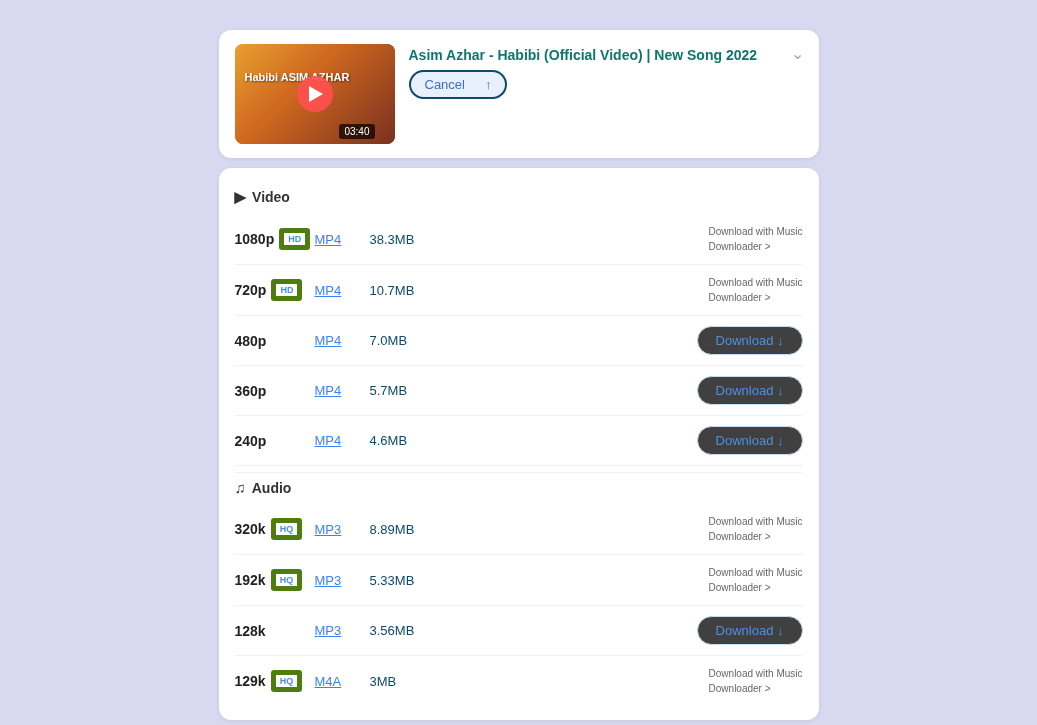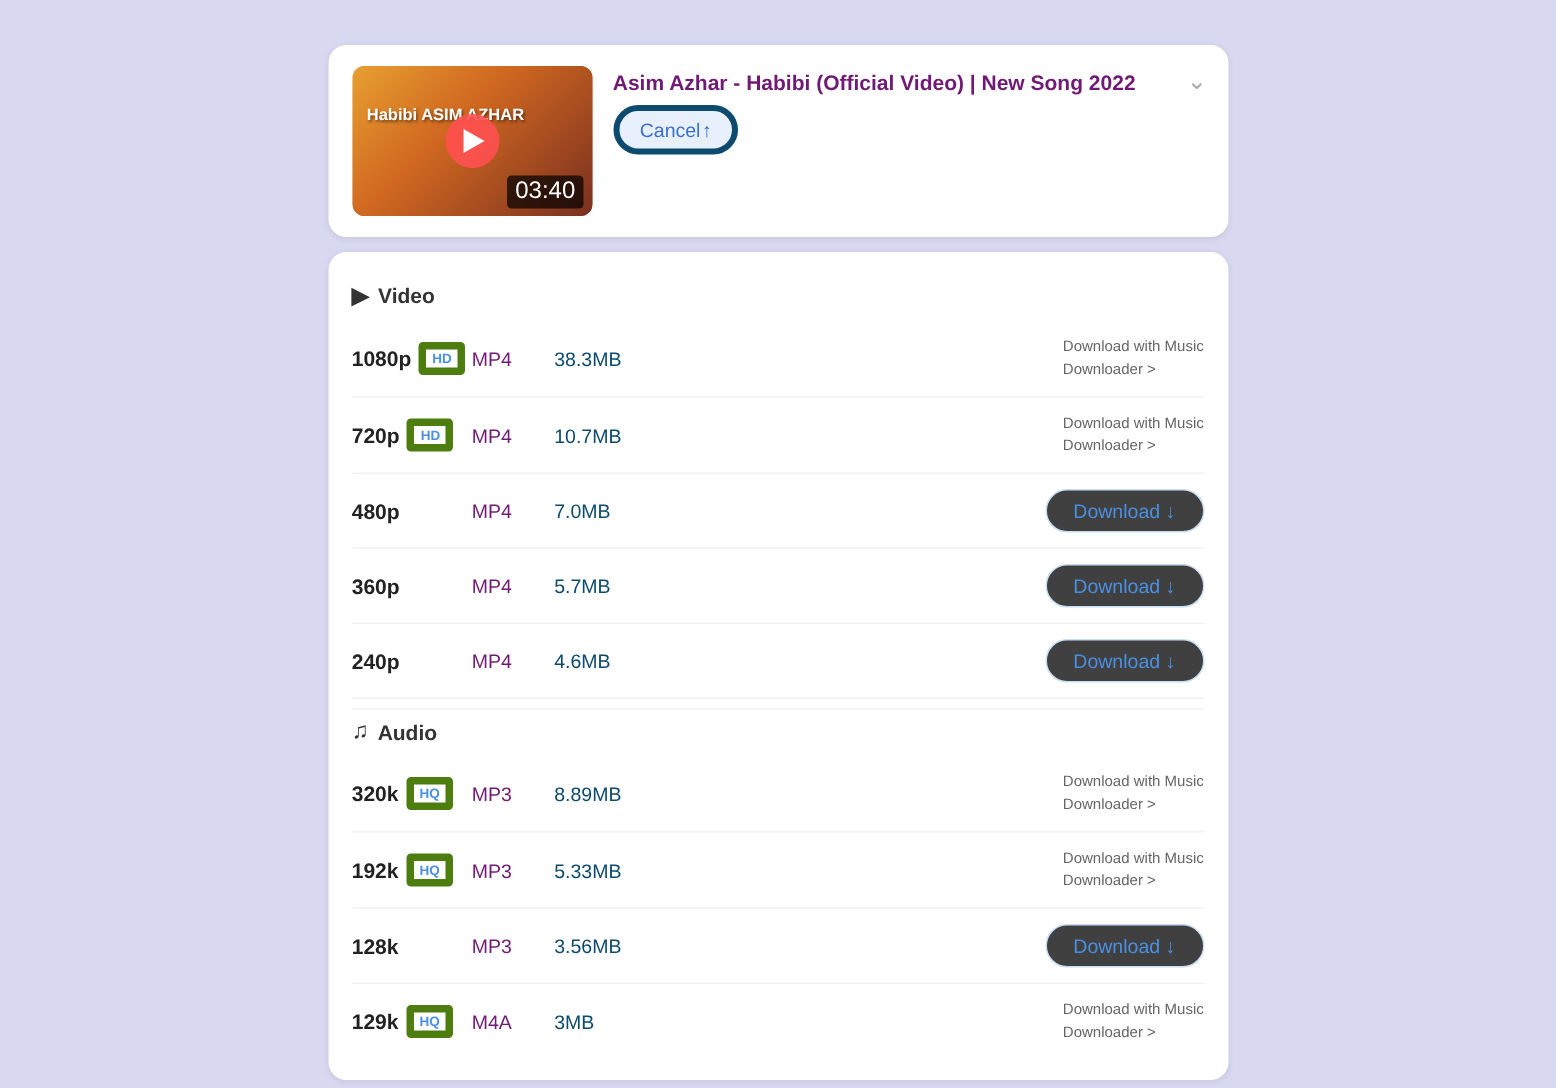--- a/index.html
+++ b/index.html
@@ -78,53 +78,53 @@
       height: 0;
       border-top: 8px solid transparent;
       border-bottom: 8px solid transparent;
       border-left: 14px solid white;
       margin-left: 3px;
     }
 
     .duration-badge {
       position: absolute;
       bottom: 5px;
-      right: 6px;
+      right: 20px;
       background: rgba(0,0,0,0.7);
       color: #fff;
-      font-size: 16px;
+      font-size: 10px;
       padding: 2px 5px;
       border-radius: 3px;
     }
 
     .video-info {
       flex: 1;
       padding-top: 2px;
     }
 
     .video-title {
       font-size: 14px;
       font-weight: 600;
-      color: #701a75;
+      color: #0f766e;
       line-height: 1.4;
       margin-bottom: 4px;
     }
 
     .video-views {
       font-size: 12px;
       color: #888;
       margin-bottom: 10px;
     }
 
     .cancel-btn {
       display: inline-flex;
       align-items: center;
-      gap: 1px;
+      gap: 20px;
       background: #e8f0fe;
-      border: 4px solid #0c4a6e;
+      border: 2px solid #0c4a6e;
       border-radius: 20px;
       padding: 5px 14px;
       font-size: 13px;
       color: #3a6fce;
       cursor: pointer;
       text-align: right;
     }
 
     .chevron-icon {
       position: absolute;
@@ -187,21 +187,22 @@
       font-weight: 700;
       padding: 1px 4px;
       border-radius: 3px;
       border: 5px solid #4d7c0f;
       color: #4a90e2;
     }
 
     .format-cell {
       width: 55px;
       font-size: 13px;
-      color: #701a75;
+      color: #3b82f6;
+      text-decoration: underline;
     }
 
     .size-cell {
       width: 75px;
       font-size: 13px;
       color: #0c4a6e;
     }
 
     .action-cell {
       flex: 1;

